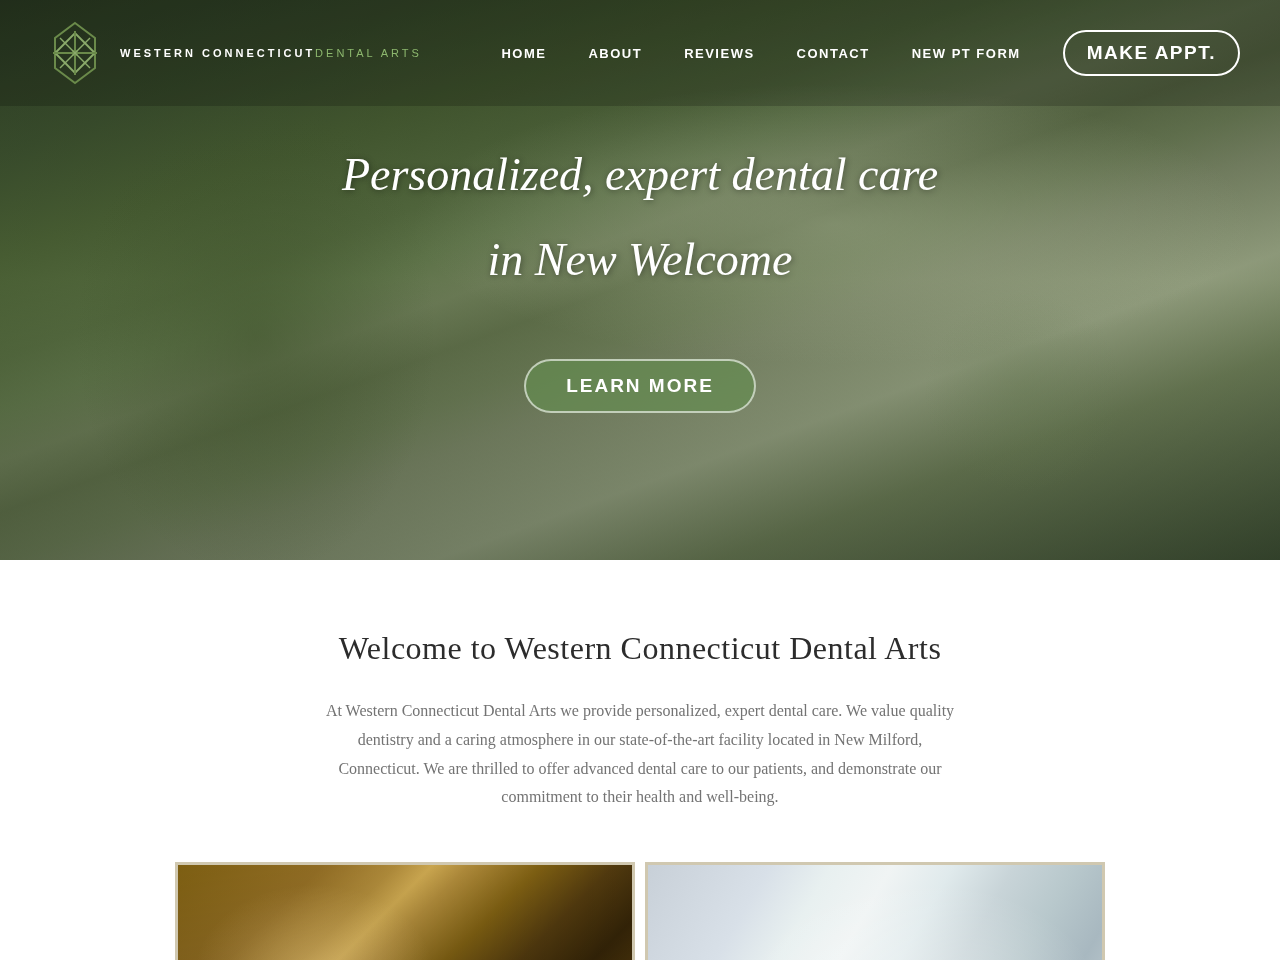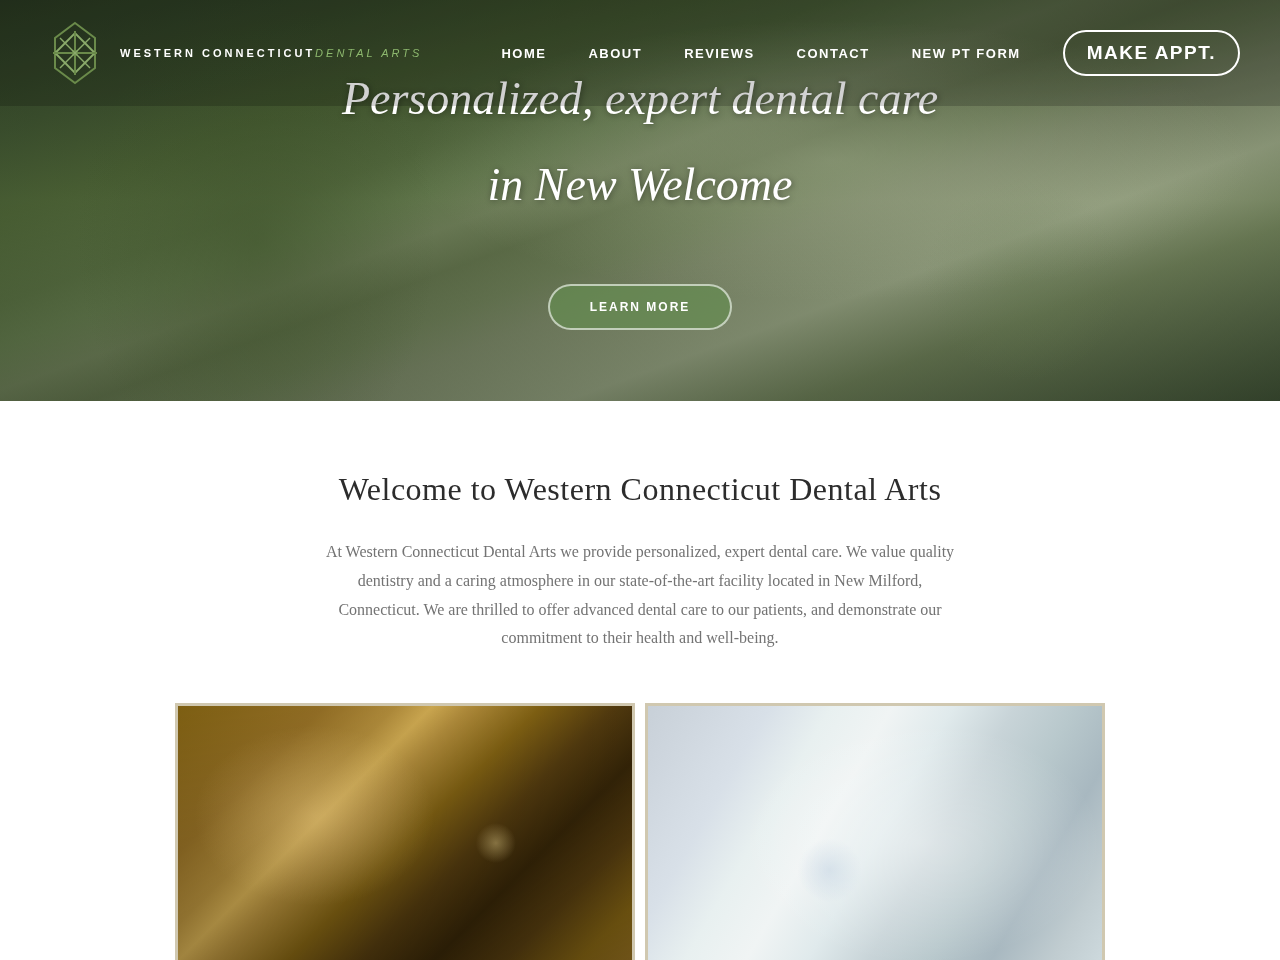--- a/index.html
+++ b/index.html
@@ -51,21 +51,20 @@
       text-transform: uppercase;
     }
 
     .logo-text .bottom-line {
       font-size: 11px;
       letter-spacing: 3px;
       color: #8db86e;
       font-family: Arial, sans-serif;
       font-weight: 400;
       text-transform: uppercase;
-      font-style: italic;
     }
 
     nav {
       display: flex;
       align-items: center;
       gap: 42px;
     }
 
     .nav-link {
       color: #fff;
@@ -89,21 +88,21 @@
       font-weight: 700;
       letter-spacing: 1.5px;
       text-transform: uppercase;
       cursor: pointer;
     }
 
     
     .hero {
       position: relative;
       width: 100%;
-      height: 401px;
+      height: 560px;
       overflow: hidden;
       display: flex;
       flex-direction: column;
       align-items: center;
       justify-content: center;
     }
 
     .hero-bg {
       position: absolute;
       inset: 0;
@@ -170,21 +169,21 @@
 
     .hero-cta {
       display: inline-block;
       margin-top: 42px;
       background: rgba(100,140,80,0.7);
       color: #fff;
       border: 2px solid rgba(255,255,255,0.6);
       border-radius: 30px;
       padding: 14px 40px;
       font-family: Arial, sans-serif;
-      font-size: 12px;
+      font-size: 19px;
       font-weight: 700;
       letter-spacing: 2px;
       text-transform: uppercase;
       cursor: pointer;
       text-decoration: none;
     }
 
     
     .content-section {
       background: #fff;

